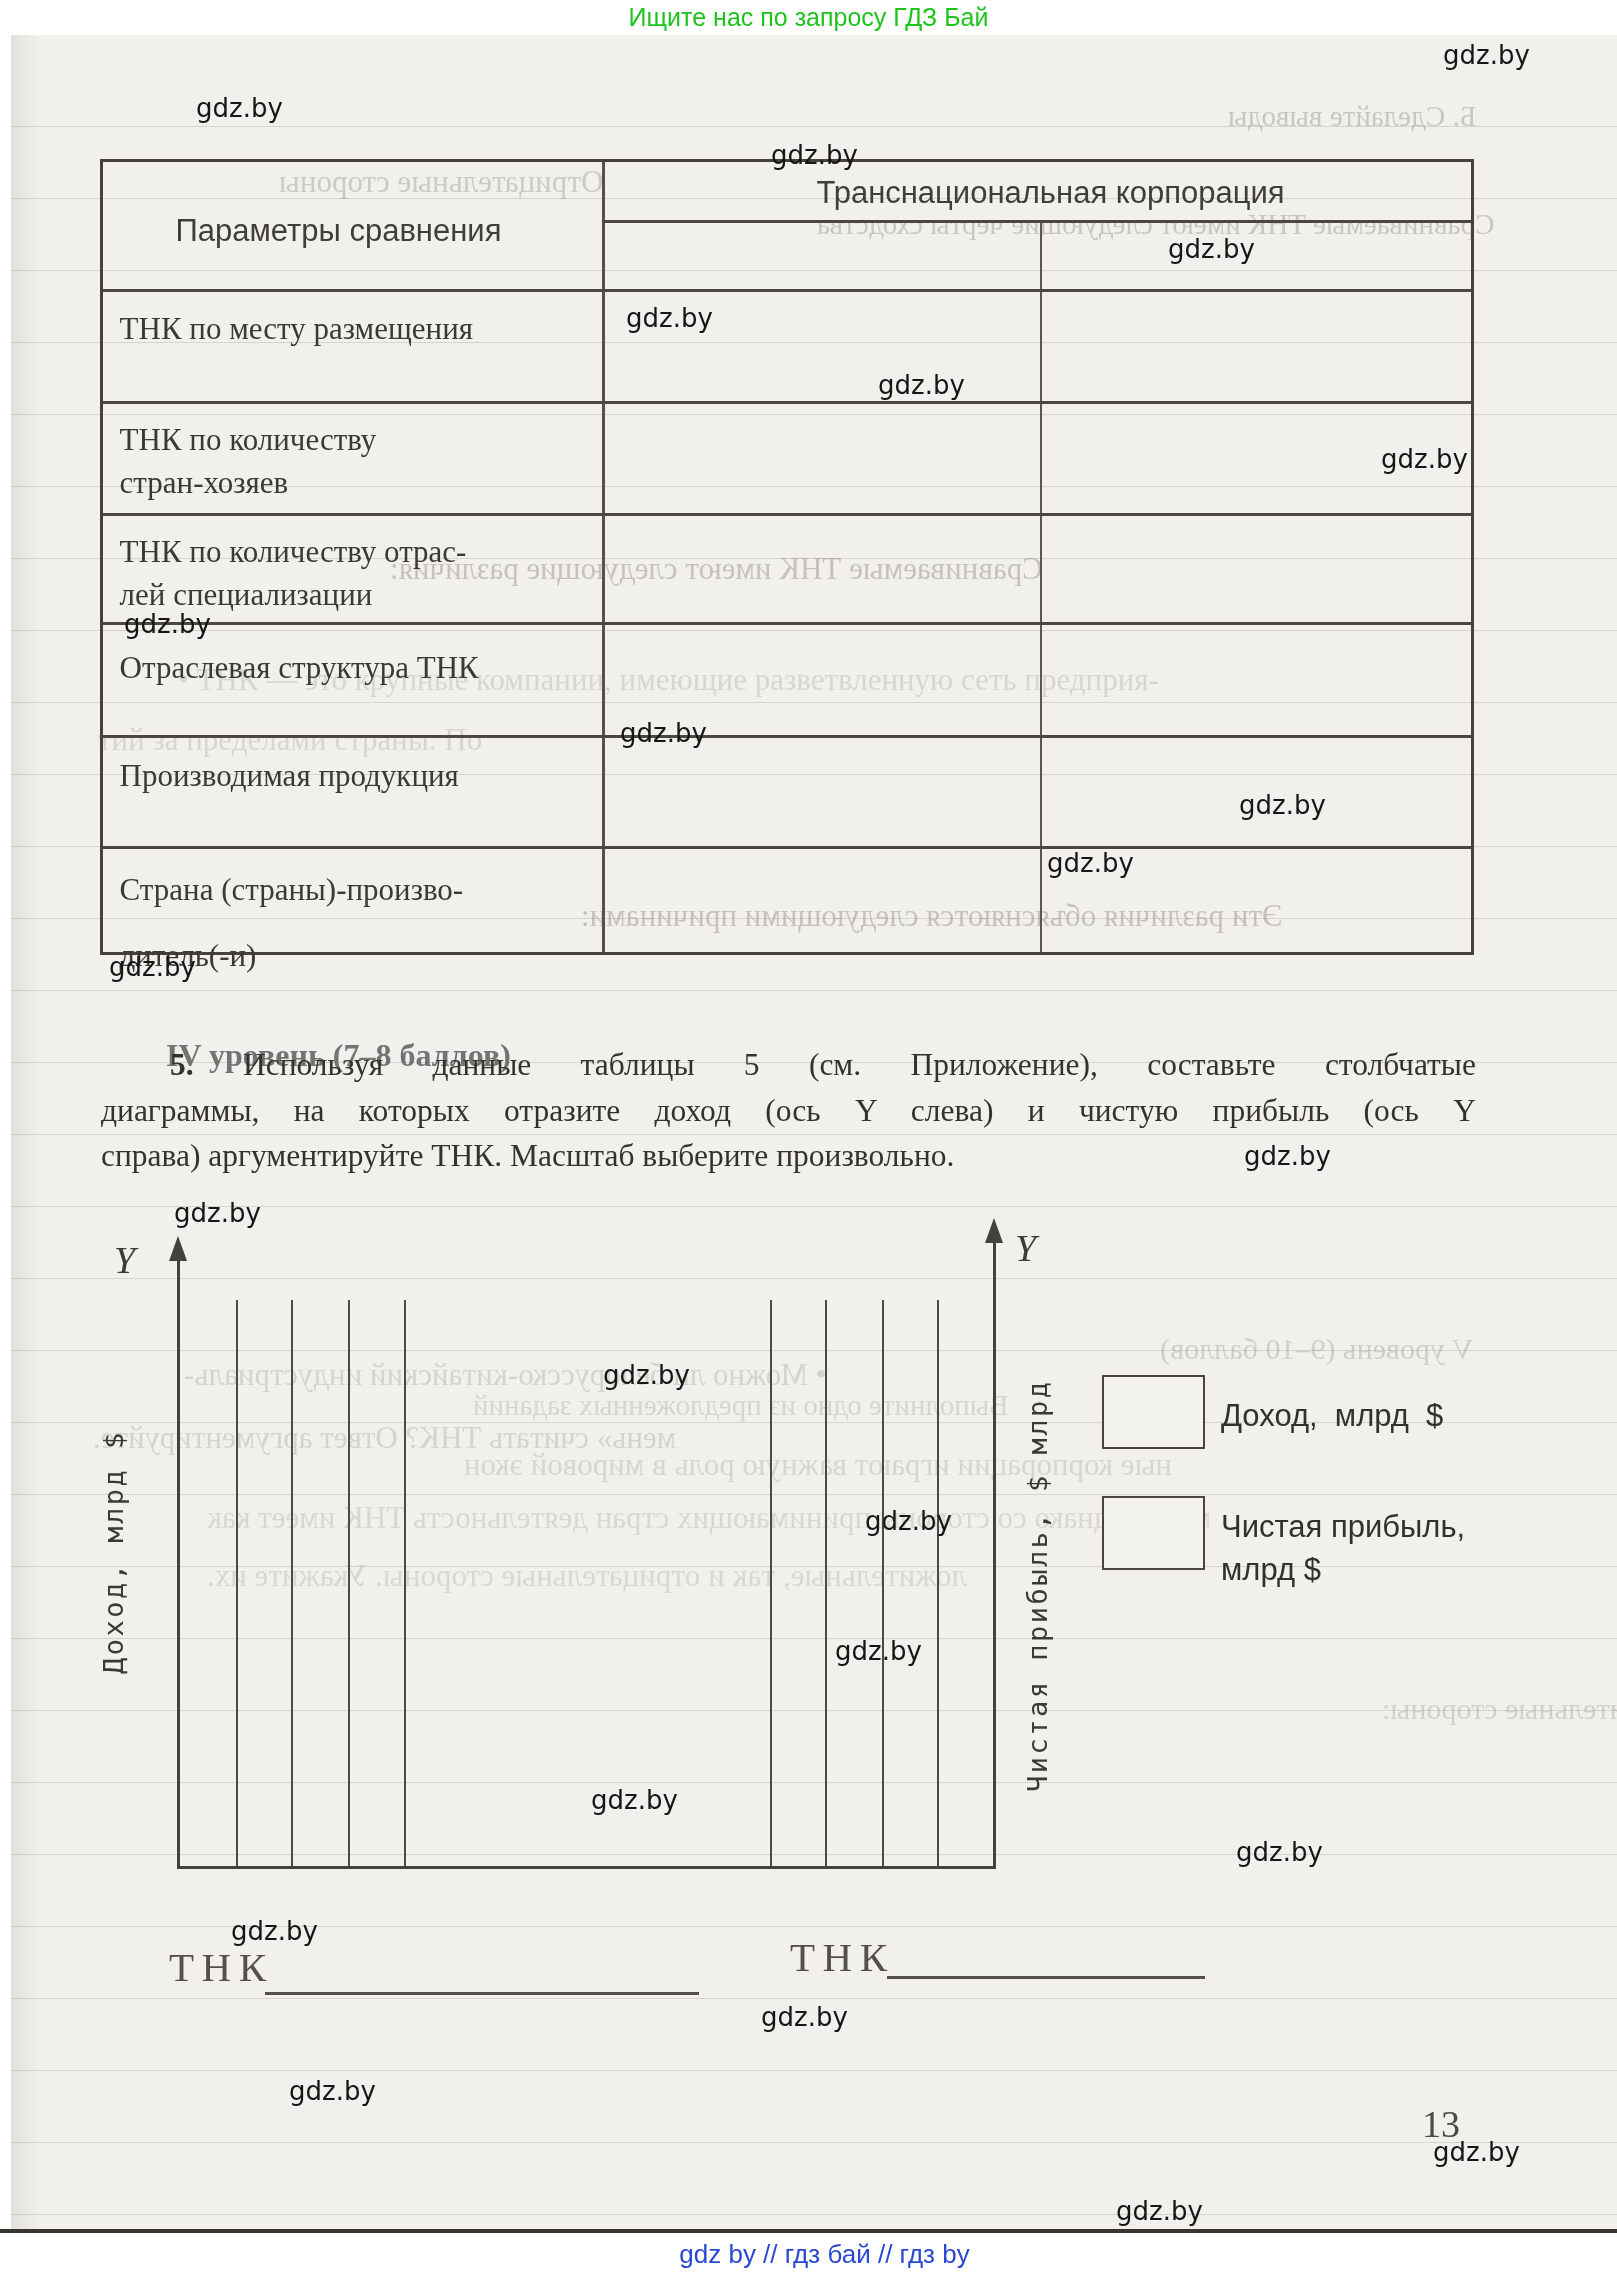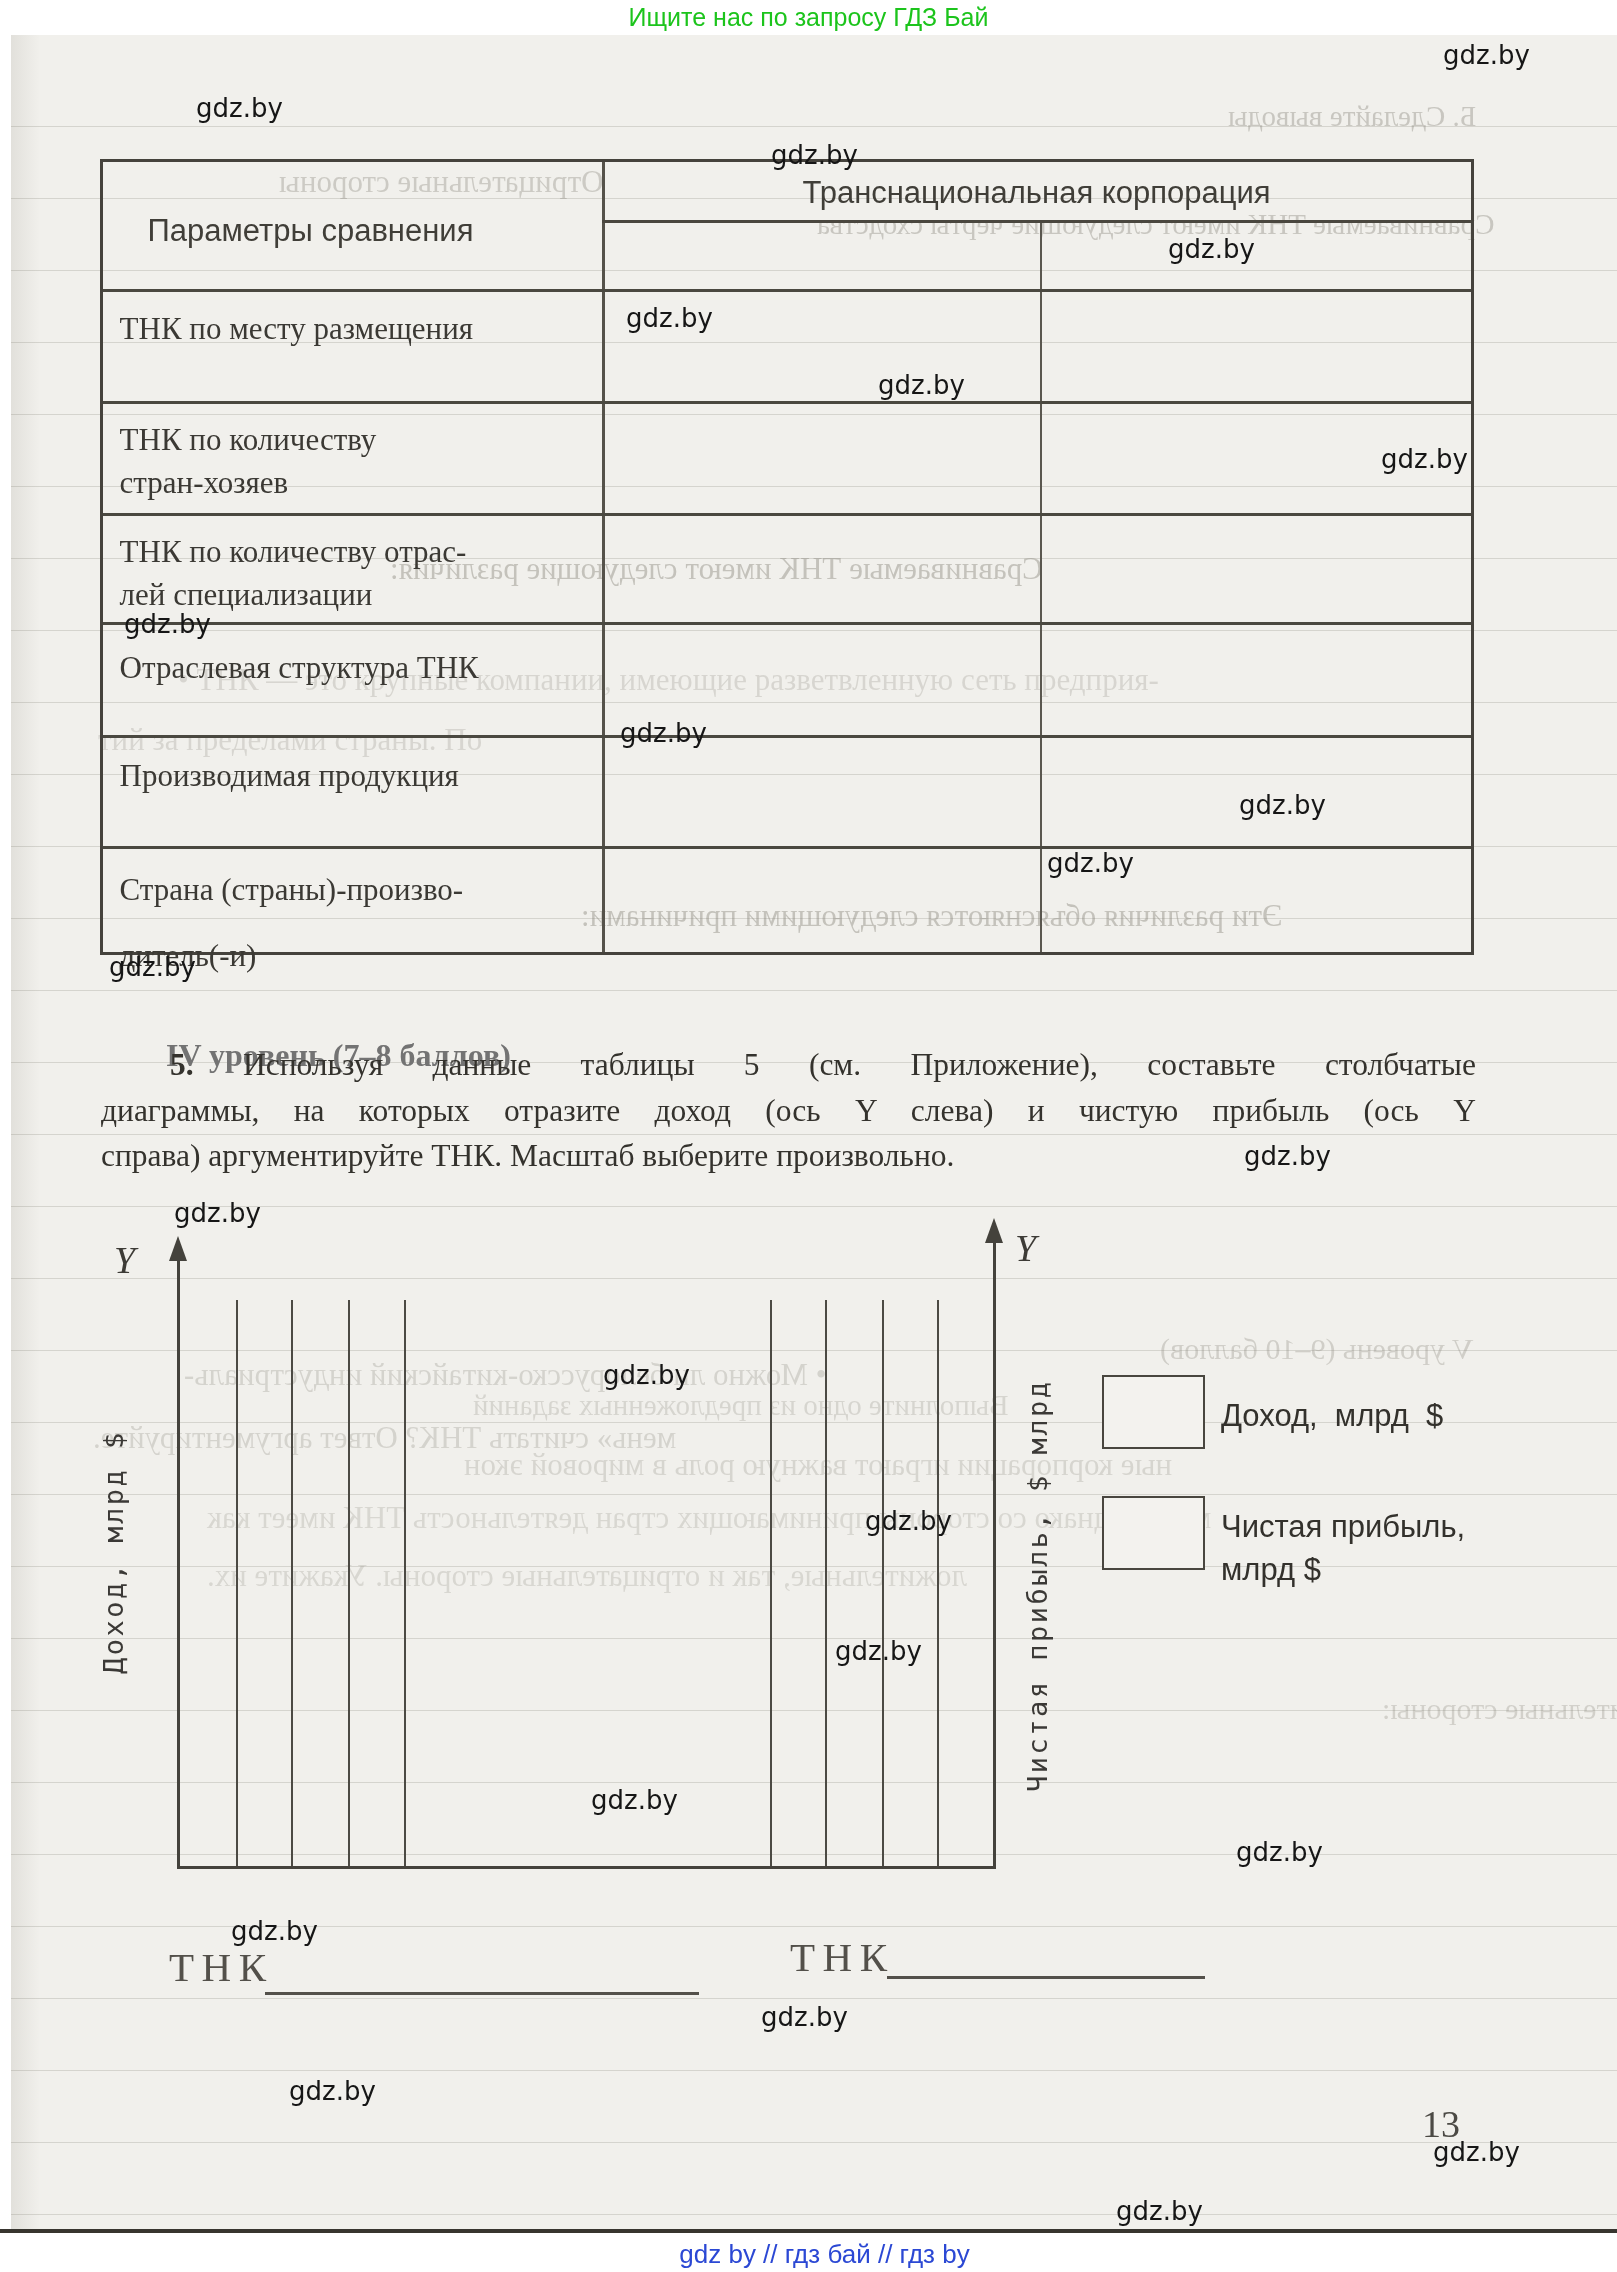--- a/index.html
+++ b/index.html
@@ -30,21 +30,21 @@
   .wm{position:absolute;color:#161616;font-family:"DejaVu Sans",sans-serif;font-size:26px;
       white-space:nowrap;z-index:4;}
   
   .tbl{position:absolute;left:100px;top:124px;width:1374px;height:796px;
        border:3.3px solid #45423c;box-sizing:border-box;z-index:2;}
   .tbl .vline1{position:absolute;left:499px;top:0;bottom:0;width:2.5px;background:#55524a;}
   .tbl .vline2{position:absolute;left:937px;top:60px;bottom:0;width:1.7px;background:#5a574f;}
   .tbl .subhdr{position:absolute;left:499px;right:0;top:58px;height:2.5px;background:#4a473f;}
   .tbl .rline{position:absolute;left:0;right:0;height:2.5px;background:#4a4840;}
   .tbl .hdr{position:absolute;font-family:"Liberation Sans",sans-serif;font-size:31px;color:#403e38;
-       text-align:center;white-space:nowrap;}
+       text-align:center;white-space:nowrap;margin-left:28px;}
   .tbl .rowlab{position:absolute;left:16.6px;font-family:"Liberation Serif",serif;font-size:31px;
        color:#3b3934;white-space:nowrap;}
   
   .task-h{position:absolute;left:166px;top:1002px;font-size:32px;font-weight:bold;color:#737373;z-index:2;white-space:nowrap;}
   .task-line{position:absolute;left:101px;width:1375px;font-size:31.5px;color:#34322d;z-index:2;
        text-align:justify;text-align-last:justify;}
   .task-line.last{text-align-last:left;}
   .task-num{font-weight:bold;}
   
   .axis{position:absolute;width:2.5px;background:#44423c;z-index:2;}

